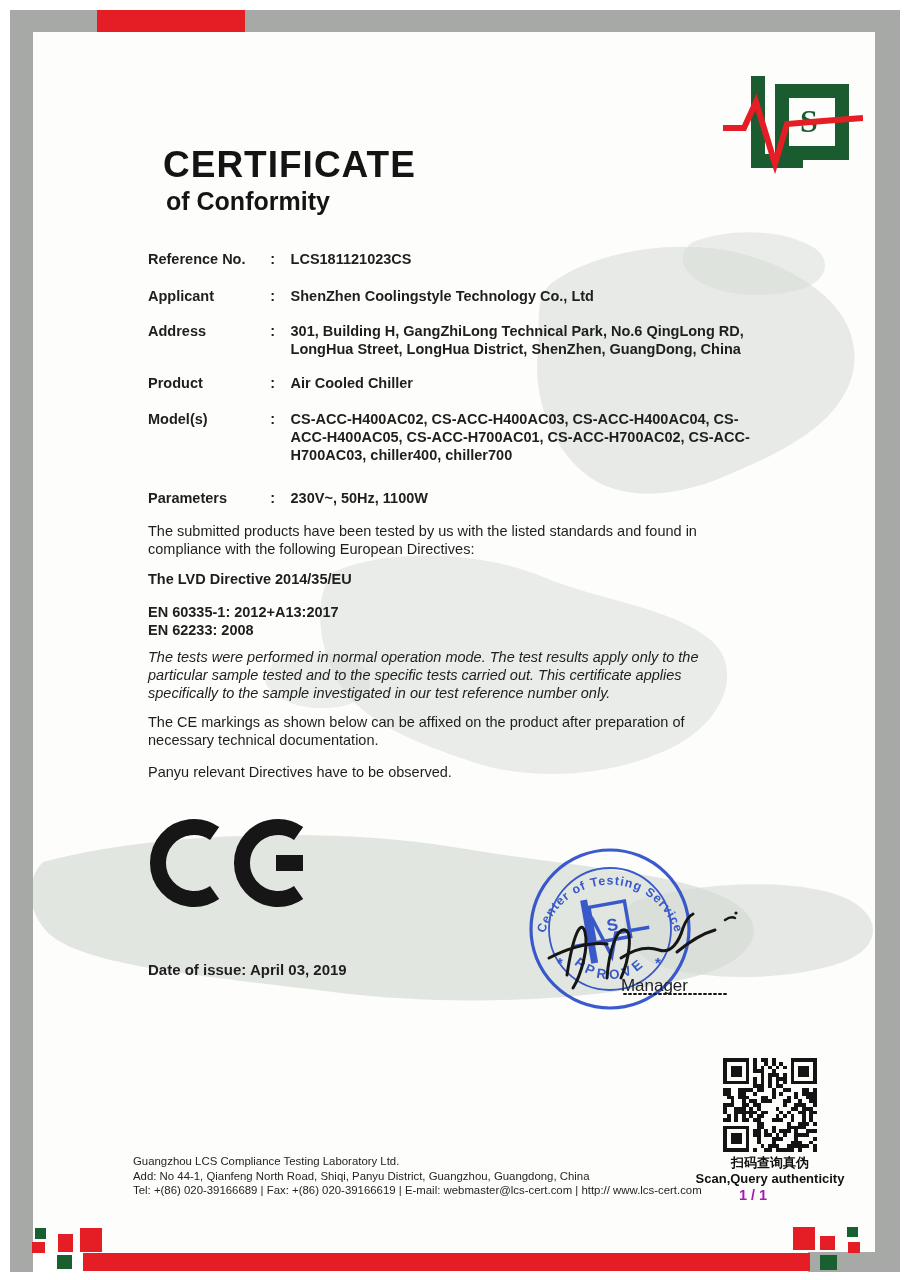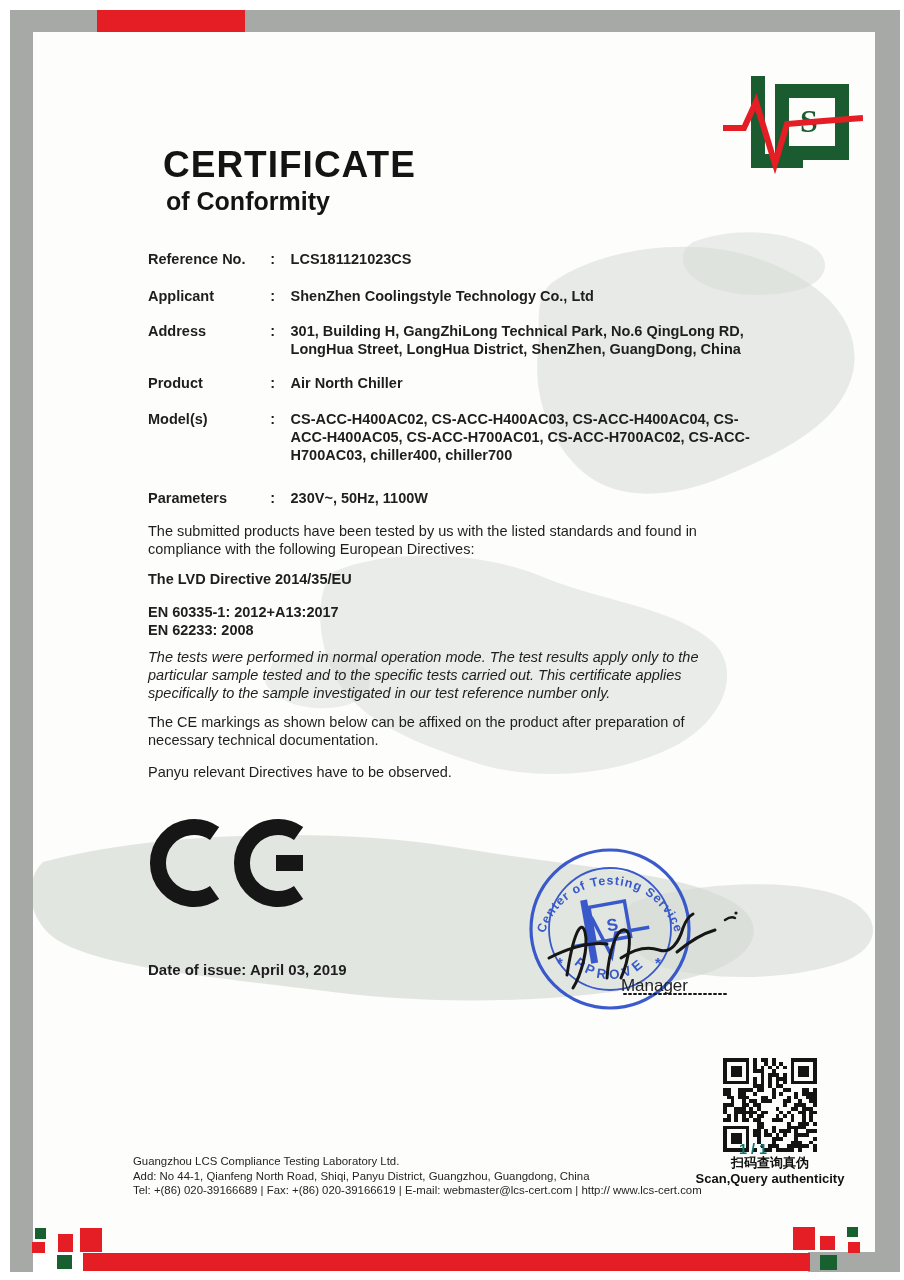--- a/index.html
+++ b/index.html
@@ -52,22 +52,22 @@
   
   .stamp { position:absolute; left:492px; top:812px; width:172px; height:172px; opacity:.92; }
   .signature { position:absolute; left:496px; top:848px; width:230px; height:130px; }
   .manager { position:absolute; left:560px; top:944px; width:95px; text-align:right;
              font-size:17px; color:#222; }
 
   
   .qr { position:absolute; left:690px; top:1026px; width:94px; height:94px; }
   .qr-cap { position:absolute; left:650px; width:174px; text-align:center; font-weight:bold; font-size:13px; color:#111; }
   .cap-cn { top:1122px; } .cap-en { top:1139px; }
-  .pagenum { position:absolute; left:660px; top:1109px; width:120px; text-align:center;
-             font-size:14.5px; font-weight:bold; color:#0f766e; }
+  .pagenum { position:absolute; left:660px; top:1155px; width:120px; text-align:center;
+             font-size:14.5px; font-weight:bold; color:#a21caf; }
 
   
   .footer { position:absolute; left:100px; top:1122px; font-size:11.4px; line-height:14.6px; color:#242424; }
 </style>
 </head>
 <body>
 
 <div class="bar bar-top"></div>
 <div class="bar-red-top"></div>
 <div class="bar bar-left"></div>
@@ -111,21 +111,21 @@
       <span class="val">ShenZhen Coolingstyle Technology Co., Ltd</span>
     </div>
     <div class="row r3">
       <span class="lab">Address</span>
       <span class="col">:</span>
       <span class="val">301, Building H, GangZhiLong Technical Park, No.6 QingLong RD, LongHua Street, LongHua District, ShenZhen, GuangDong, China</span>
     </div>
     <div class="row r4">
       <span class="lab">Product</span>
       <span class="col">:</span>
-      <span class="val">Air North Chiller</span>
+      <span class="val">Air Cooled Chiller</span>
     </div>
     <div class="row r5">
       <span class="lab">Model(s)</span>
       <span class="col">:</span>
       <span class="val">CS-ACC-H400AC02, CS-ACC-H400AC03, CS-ACC-H400AC04, CS-ACC-H400AC05, CS-ACC-H700AC01, CS-ACC-H700AC02, CS-ACC-H700AC03, chiller400, chiller700</span>
     </div>
     <div class="row r6">
       <span class="lab">Parameters</span>
       <span class="col">:</span>
       <span class="val">230V~, 50Hz, 1100W</span>

